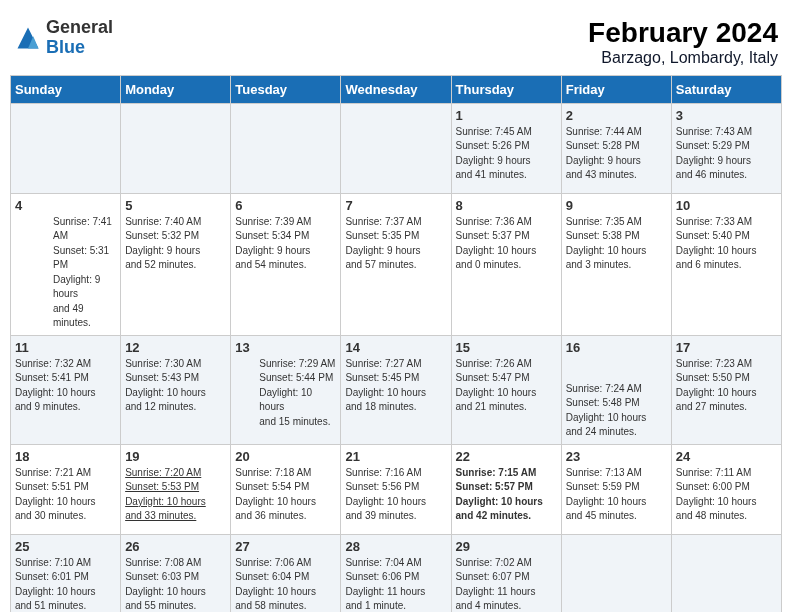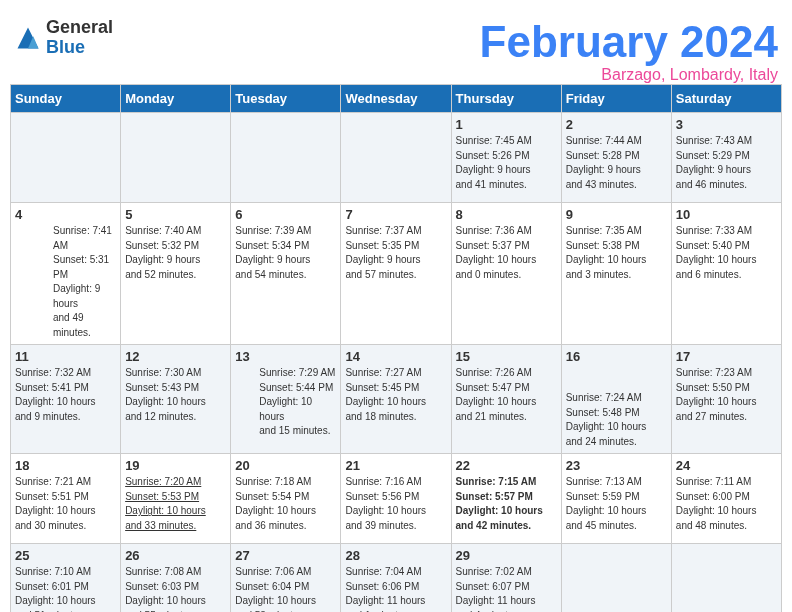--- a/index.html
+++ b/index.html
@@ -7,20 +7,21 @@
       font-family: Arial, sans-serif;
       background: #fff;
       width: 792px;
       min-height: 612px;
       padding: 10px;
     }
     .header-area {
       display: flex;
       justify-content: space-between;
       align-items: flex-start;
+      margin-bottom: 8px;
       padding: 8px 4px 0 4px;
     }
     .logo {
       display: flex;
       align-items: center;
       gap: 4px;
     }
     .logo-text {
       font-size: 18px;
       font-weight: bold;
@@ -31,28 +32,28 @@
       color: #1a6eb5;
     }
     .logo-icon {
       width: 28px;
       height: 28px;
     }
     .title-area {
       text-align: right;
     }
     .month-title {
-      font-size: 44px;
+      font-size: 28px;
       font-weight: bold;
-      color: #3b82f6;
+      color: #000000;
       line-height: 1.1;
     }
     .location-title {
       font-size: 16px;
-      color: #ec4899;
+      color: #0f172a;
     }
     table {
       width: 100%;
       border-collapse: collapse;
       table-layout: fixed;
     }
     thead tr th {
       background-color: #1a6eb5;
       color: #fff;
       font-size: 13px;

